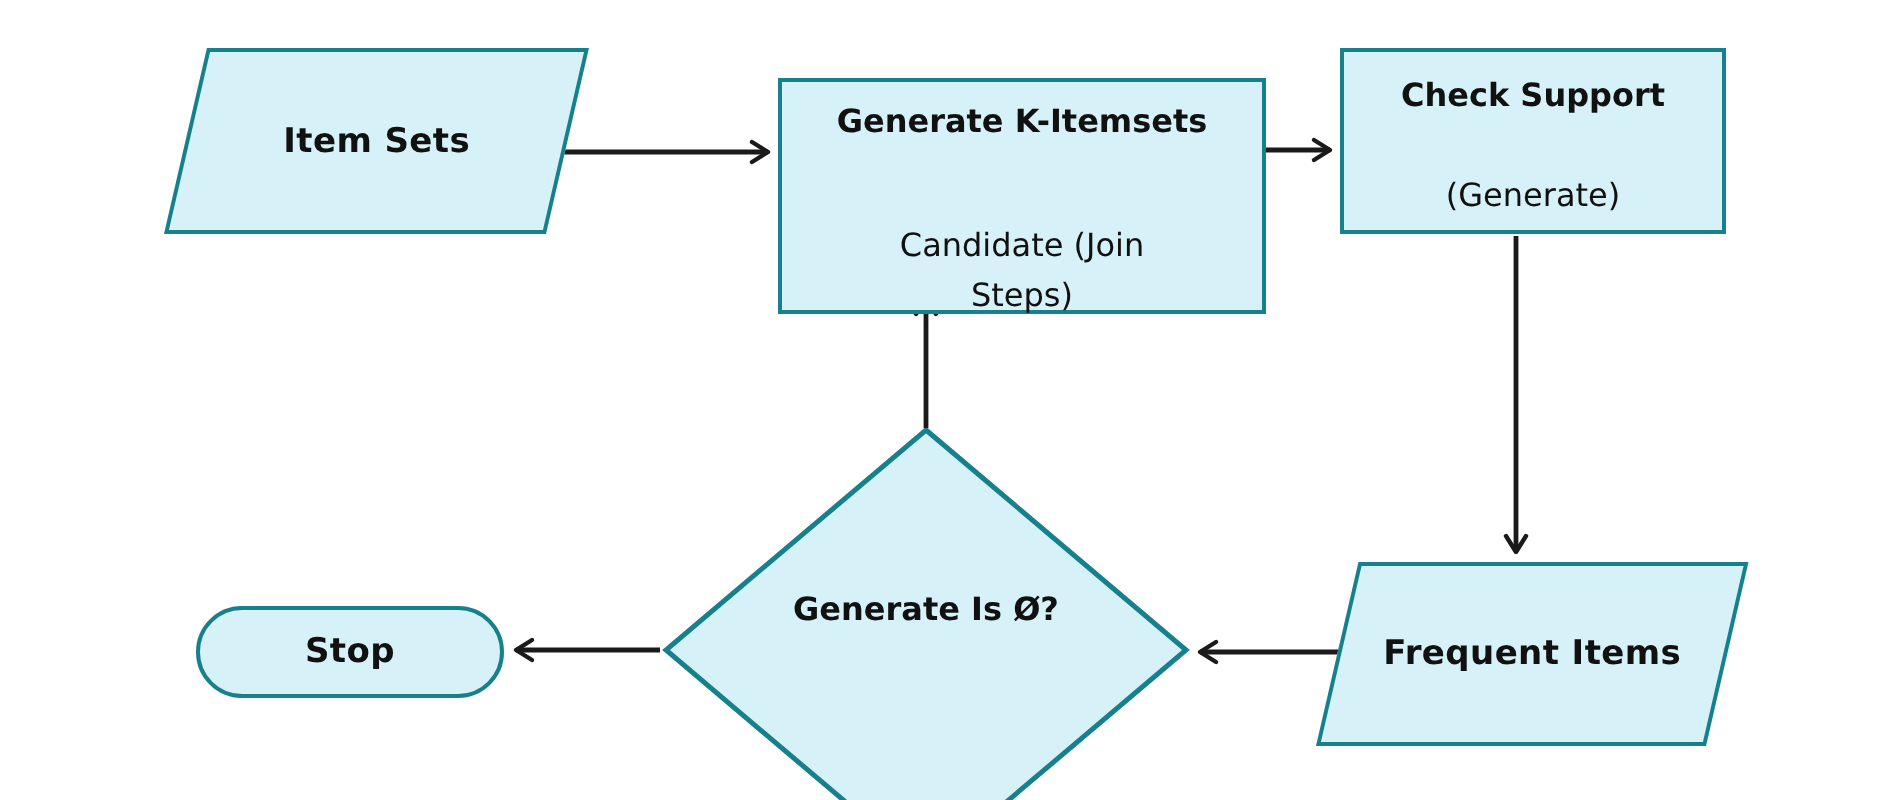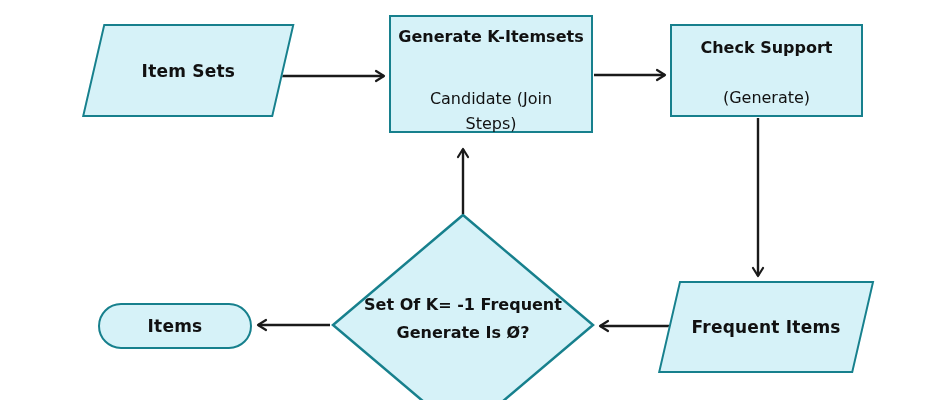--- a/index.html
+++ b/index.html
@@ -97,36 +97,35 @@
     <line x1="758" y1="118" x2="758" y2="276" marker-end="url(#arrowhead)"></line>
     <line x1="670" y1="326" x2="600" y2="326" marker-end="url(#arrowhead)"></line>
     <line x1="330" y1="325" x2="258" y2="325" marker-end="url(#arrowhead)"></line>
     <line x1="463" y1="214" x2="463" y2="149" marker-end="url(#arrowhead)"></line>
   </svg>
 
   <div class="node para" style="left:82px; top:24px; width:191px; height:93px;">
     <div class="label">Item Sets</div>
   </div>
 
-  <div class="node rect rect-generate" style="left:389px; top:15px; width:204px; height:118px;">
+  <div class="node rect rect-generate" style="left:389px; top:39px; width:244px; height:118px;">
     <div class="title">Generate K-Itemsets</div>
     <div class="subtitle">Candidate (Join Steps)</div>
   </div>
 
   <div class="node rect rect-check" style="left:670px; top:24px; width:193px; height:93px;">
     <div class="title">Check Support</div>
     <div class="subtitle">(Generate)</div>
   </div>
 
   <div class="node para" style="left:658px; top:281px; width:195px; height:92px;">
     <div class="label">Frequent Items</div>
   </div>
 
   <div class="decision-label">
-    <div>Set Of K= -1 Frequent</div>
     <div>Generate Is Ø?</div>
   </div>
 
   <div class="node stadium" style="left:98px; top:303px; width:154px; height:46px;">
-    <div class="label">Items</div>
+    <div class="label">Stop</div>
   </div>
 
 </div>
 
 </body></html>

